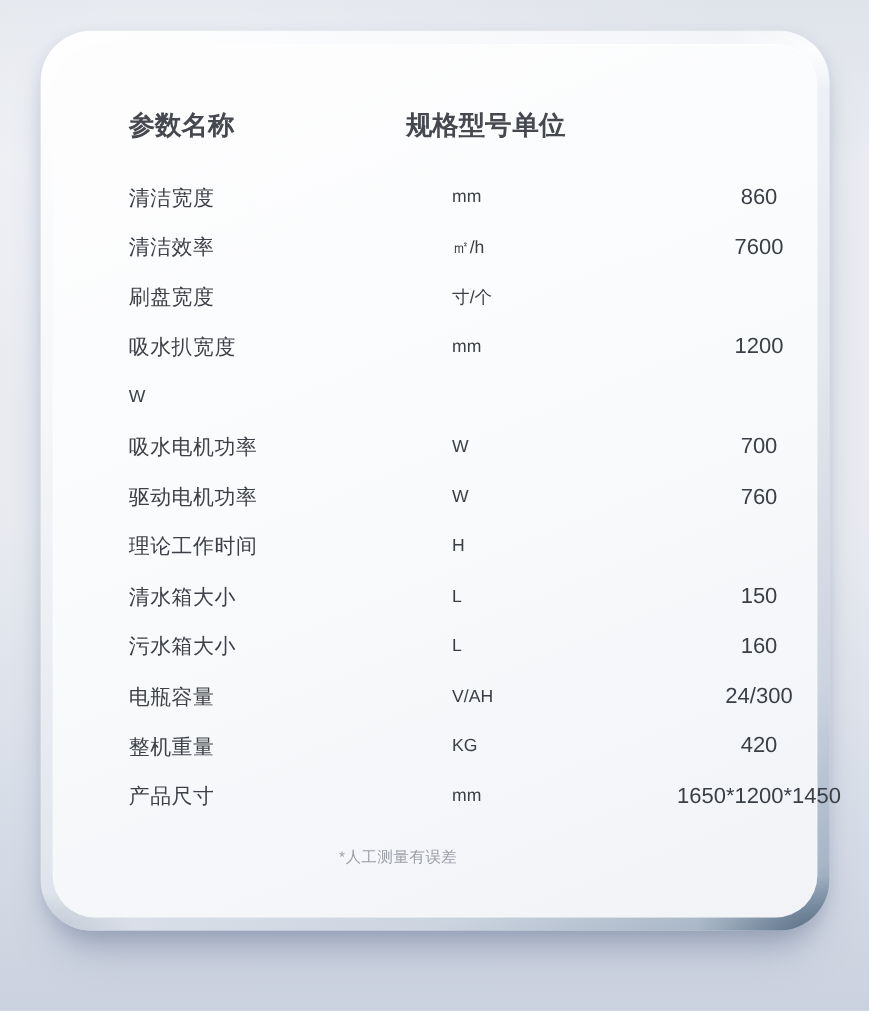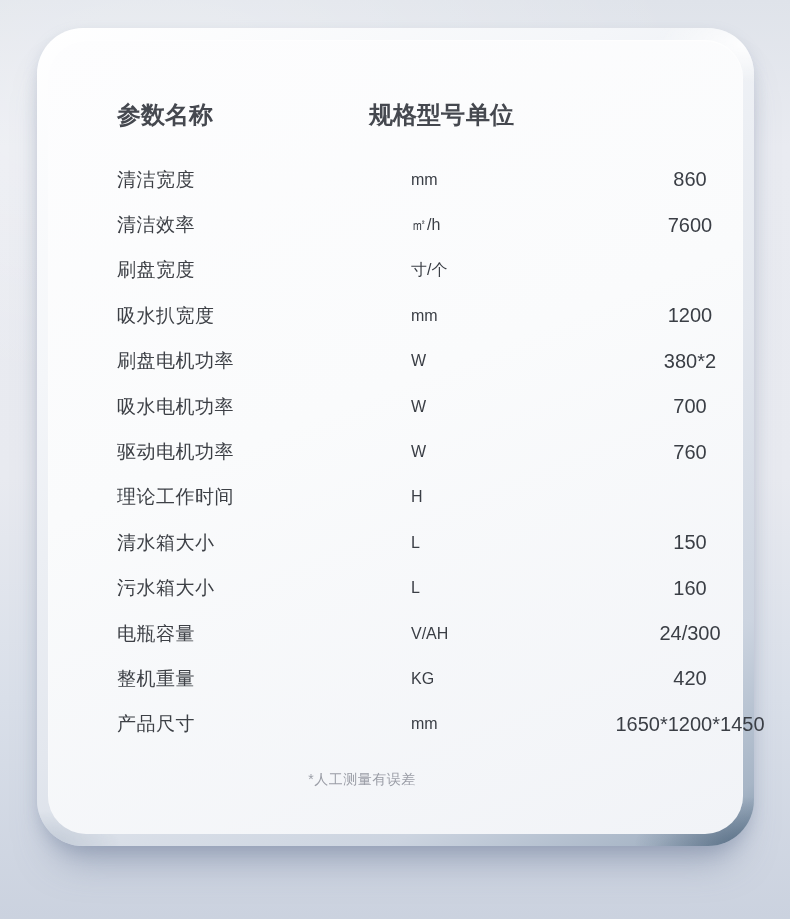--- a/index.html
+++ b/index.html
@@ -134,23 +134,21 @@
       <div class="grid-row spec-row">
         <div class="cell-name">刷盘宽度</div>
         <div class="cell-unit">寸/个</div>
       </div>
       <div class="grid-row spec-row">
         <div class="cell-name">吸水扒宽度</div>
         <div class="cell-unit">mm</div>
         <div class="cell-value">1200</div>
       </div>
       <div class="grid-row spec-row">
-        <div class="cell-name">刷盘电机功率</div>
         <div class="cell-unit">W</div>
-        <div class="cell-value">380*2</div>
       </div>
       <div class="grid-row spec-row">
         <div class="cell-name">吸水电机功率</div>
         <div class="cell-unit">W</div>
         <div class="cell-value">700</div>
       </div>
       <div class="grid-row spec-row">
         <div class="cell-name">驱动电机功率</div>
         <div class="cell-unit">W</div>
         <div class="cell-value">760</div>

